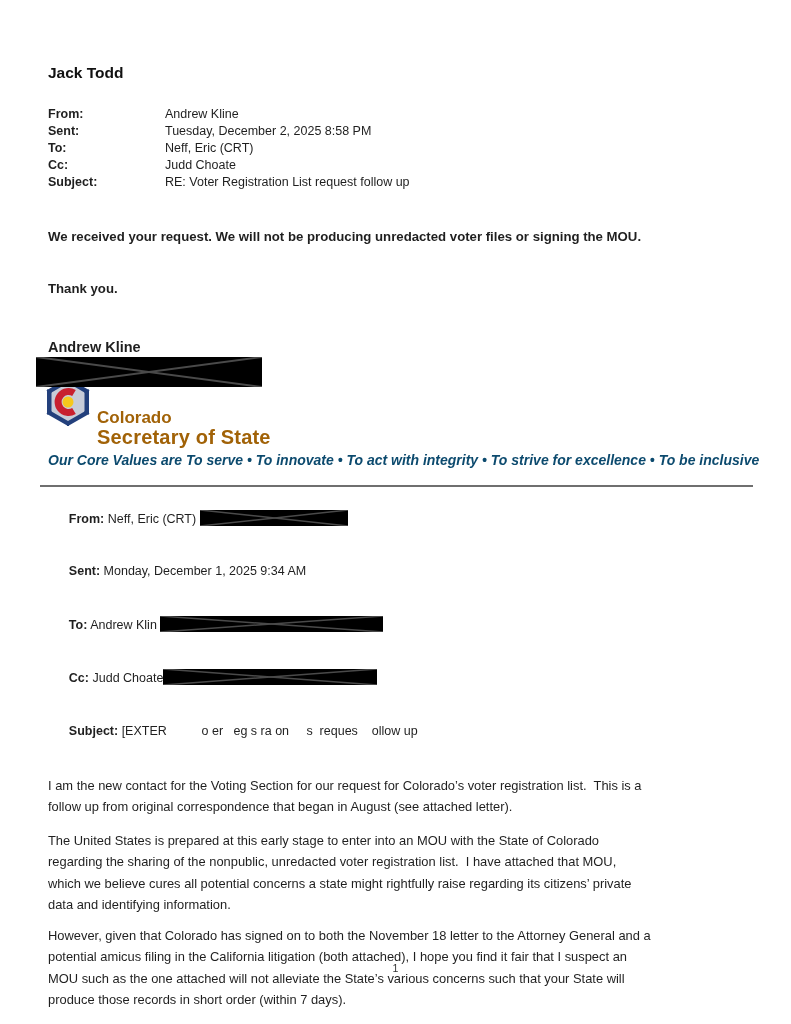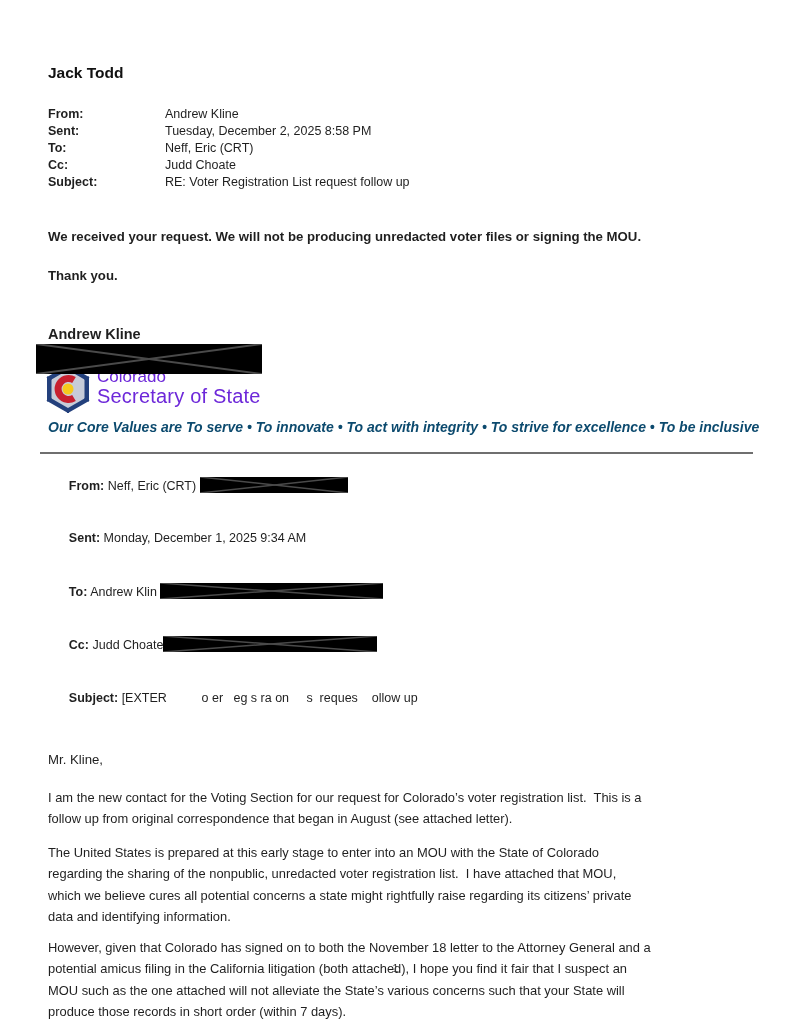--- a/index.html
+++ b/index.html
@@ -13,33 +13,33 @@
   .owner{font-size:15.5px;font-weight:bold;color:#111;}
 
   
   .hdr1{margin-top:24px;font-size:12.5px;}
   .hdr1 .row{display:flex;line-height:17px;}
   .hdr1 .lbl{width:117px;font-weight:bold;flex:0 0 117px;}
   .hdr1 .val{white-space:pre;}
 
   .body-line{font-size:13.2px;line-height:20px;white-space:pre;font-weight:bold;}
   .b1{margin-top:36px;}
-  .b2{margin-top:19px;}
+  .b2{margin-top:32px;}
 
   .sig-name{margin-top:39px;font-size:14.5px;font-weight:bold;line-height:18px;}
   .sig-title{margin-top:4px;font-size:13px;line-height:16px;white-space:pre;}
 
   .redact{background:#000;position:relative;display:block;}
   .redact svg{position:absolute;inset:0;width:100%;height:100%;display:block;}
   .redact-big{width:226px;height:30px;margin-left:-12px;margin-top:1px;position:relative;z-index:2;}
   .redact-inline{display:inline-block;vertical-align:-3px;height:16px;}
 
   .logo-row{display:flex;align-items:flex-start;margin-top:-10px;position:relative;z-index:1;}
   .logo-icon{width:48px;height:50px;margin-left:-4px;flex:0 0 48px;}
-  .logo-text{margin-left:5px;padding-top:4px;color:#6d28d9;font-weight:normal;line-height:1.04;}
+  .logo-text{margin-left:5px;padding-top:4px;color:#a16207;font-weight:bold;line-height:1.04;margin-top:28px;}
   .logo-text .l1{font-size:17px;}
   .logo-text .l2{font-size:20px;letter-spacing:.2px;}
 
   .core-values{margin-top:5px;font-size:14px;font-weight:bold;font-style:italic;color:#0c4a6e;white-space:pre;}
 
   .divider{margin-top:17px;margin-left:-8px;width:713px;border-top:2px solid #6f6f6f;height:0;}
 
   
   .hdr2{margin-top:5px;font-size:12.5px;}
   .hdr2 .row{line-height:17.5px;white-space:pre;}
@@ -134,21 +134,20 @@
       <span class="lbl">Cc:</span><span> Judd Choate</span><span class="redact redact-inline" style="width:214px;"><svg viewBox="0 0 100 100" preserveAspectRatio="none">
             <line x1="0" y1="0" x2="100" y2="100" stroke="#4a4a4a" stroke-width="1.5" vector-effect="non-scaling-stroke"></line>
             <line x1="0" y1="100" x2="100" y2="0" stroke="#4a4a4a" stroke-width="1.5" vector-effect="non-scaling-stroke"></line>
           </svg></span>
     </div>
     <div class="row">
       <span class="lbl">Subject:</span><span> [EXTER          o er   eg s ra on     s  reques    ollow up</span>
     </div>
   </div>
 
-  <div class="salutation">Mr. Kline,</div>
 
   <div class="para p1">I am the new contact for the Voting Section for our request for Colorado’s voter registration list.  This is a
 follow up from original correspondence that began in August (see attached letter).</div>
   <div class="para p2">The United States is prepared at this early stage to enter into an MOU with the State of Colorado
 regarding the sharing of the nonpublic, unredacted voter registration list.  I have attached that MOU,
 which we believe cures all potential concerns a state might rightfully raise regarding its citizens’ private
 data and identifying information.</div>
   <div class="para p3">However, given that Colorado has signed on to both the November 18 letter to the Attorney General and a
 potential amicus filing in the California litigation (both attached), I hope you find it fair that I suspect an
 MOU such as the one attached will not alleviate the State’s various concerns such that your State will

